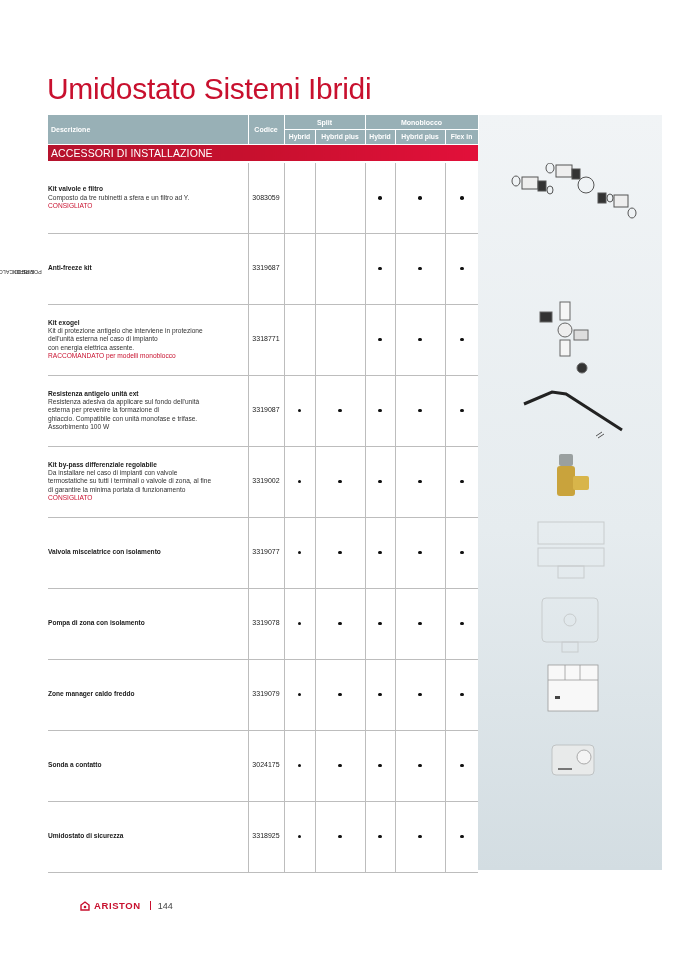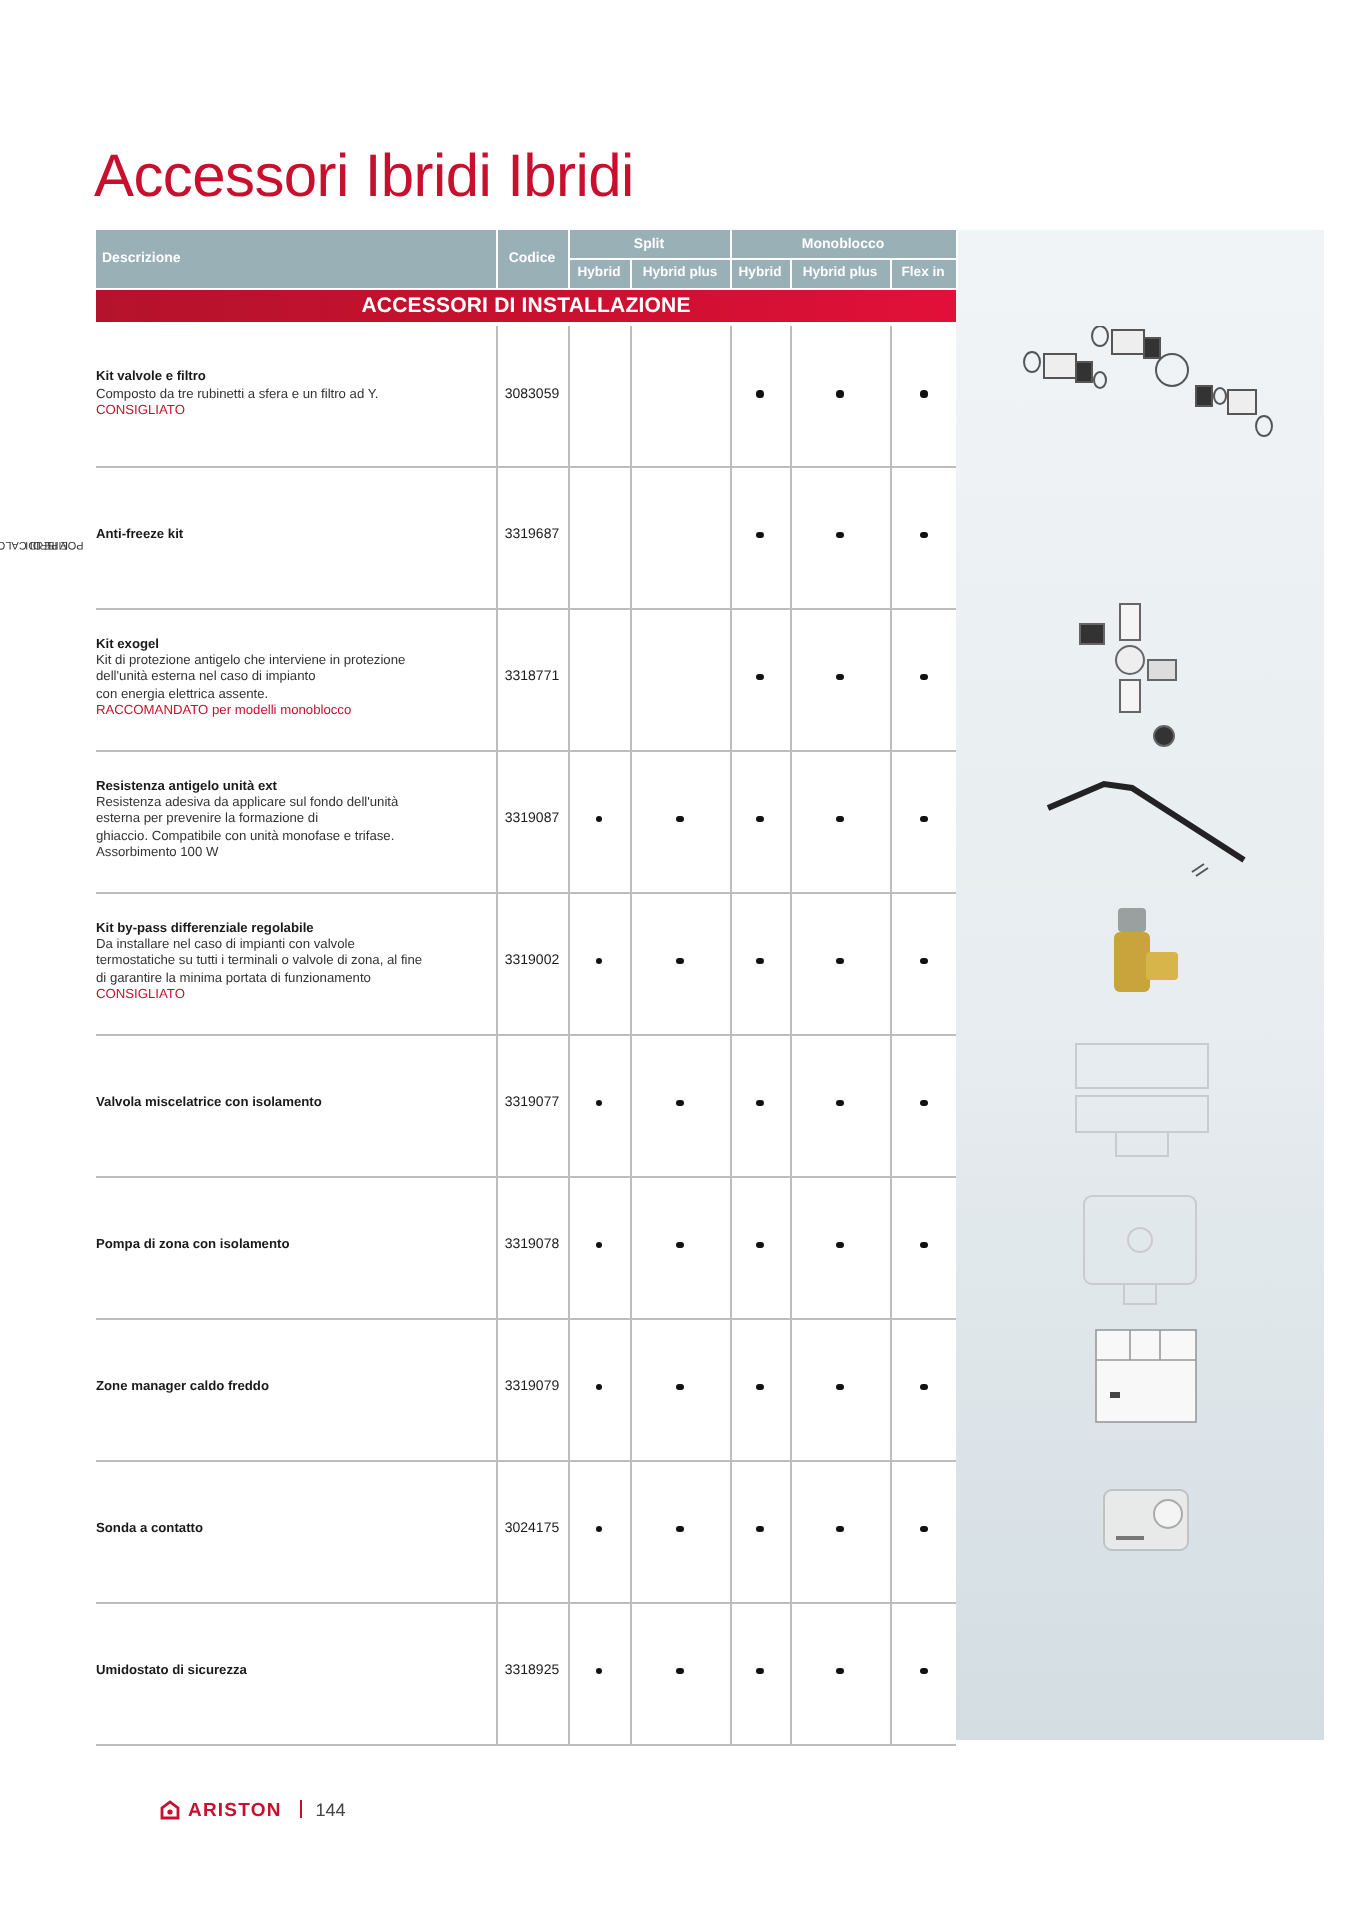--- a/index.html
+++ b/index.html
@@ -41,60 +41,59 @@
     background: #98b0b6; color: #ffffff; font-size: 7px; font-weight: bold;
     border: 1px solid #ffffff; border-top: none; padding: 0 3px; white-space: nowrap;
   }
   .tbl th.th-desc { text-align: left; height: 29px; border-left: none; }
   .tbl th.th-group { height: 14px; text-align: center; }
   .tbl th.th-sub { height: 14px; text-align: center; font-size: 6.8px; }
 
   .tbl tr.section td {
     height: 18px; padding: 0 3px;
     background: linear-gradient(90deg, #b5132d 0%, #c8102e 50%, #e2103a 100%);
-    color: #fff; font-weight: bold; font-size: 10.5px; letter-spacing: 0.1px;
+    color: #fff; font-weight: normal; font-size: 10.5px; letter-spacing: 0.1px;
     border-bottom: 2px solid #ffffff;
-    text-align: center;
   }
 
   .tbl tr.row td {
     height: 71px; border-bottom: 1px solid #bdbdbd;
     border-left: 1px solid #bdbdbd; font-size: 6.6px; line-height: 8.3px;
     vertical-align: middle; text-align: center;
   }
   .tbl tr.row td.desc { border-left: none; text-align: left; padding-right: 6px; }
   .tbl tr.row td.code { font-size: 7px; }
   .name { font-weight: bold; display: block; }
   .txt { display: block; color: #333; }
   .note { display: block; color: #c8102e; }
   .dot {
     display: inline-block; width: 3.5px; height: 3.5px; border-radius: 50%; background: #111;
   }
 
   .footer {
-    position: absolute; left: 80px; top: 900px; display: flex; 
+    position: absolute; left: 80px; top: 900px; display: flex; align-items: center;
     font-size: 9px;
   }
   .brand { color: #c8102e; font-weight: bold; letter-spacing: 0.6px; font-size: 9.5px; margin-left: 4px; }
   .sep { width: 1px; height: 9px; background: #c8102e; margin: 0 7px 0 9px; }
   .pageno { color: #444; }
 
   .prod { position: absolute; }
 </style>
 </head>
 <body>
 
 <div class="side-tab">
   <span>
       <span>POMPE DI CALORE</span>
       <span>E IBRIDI</span>
     </span>
 </div>
 
-<h1 class="page-title">Accessori Ibridi Ibridi</h1>
+<h1 class="page-title">Umidostato Sistemi Ibridi</h1>
 
 <div class="img-panel">
 
   <svg class="prod" style="left:30px;top:48px" width="130" height="65" viewBox="0 0 130 65">
     <g fill="none" stroke="#555" stroke-width="1">
       <ellipse cx="8" cy="18" rx="4" ry="5"></ellipse>
         <rect x="14" y="14" width="16" height="12" fill="#eee"></rect>
         <rect x="30" y="18" width="8" height="10" fill="#333"></rect>
         <ellipse cx="42" cy="27" rx="3" ry="4"></ellipse>
       <ellipse cx="42" cy="5" rx="4" ry="5"></ellipse>

